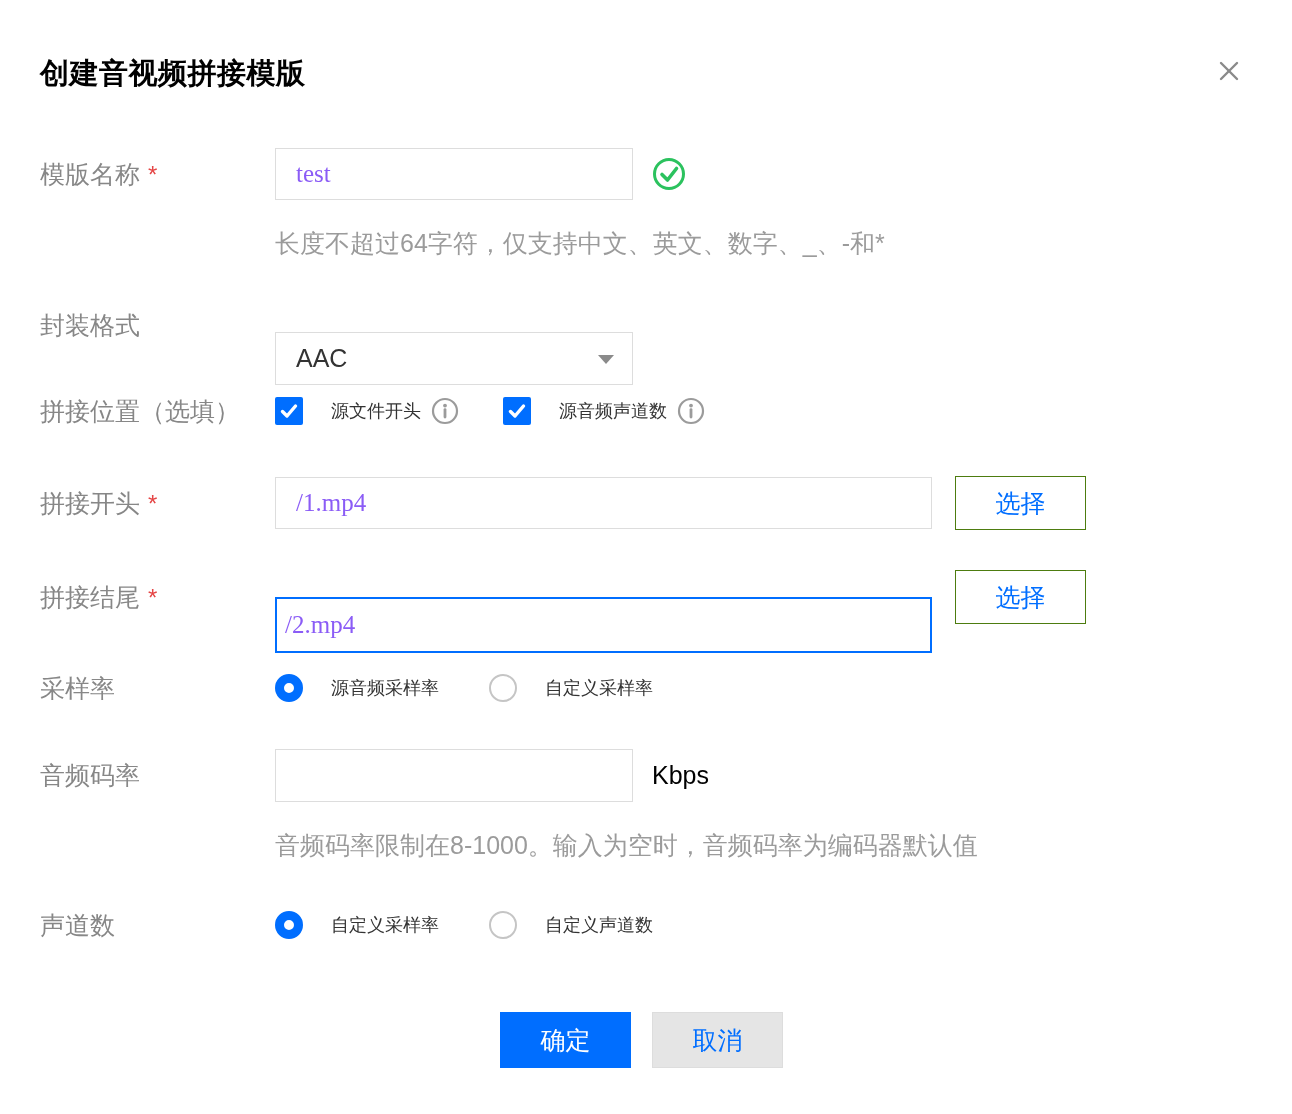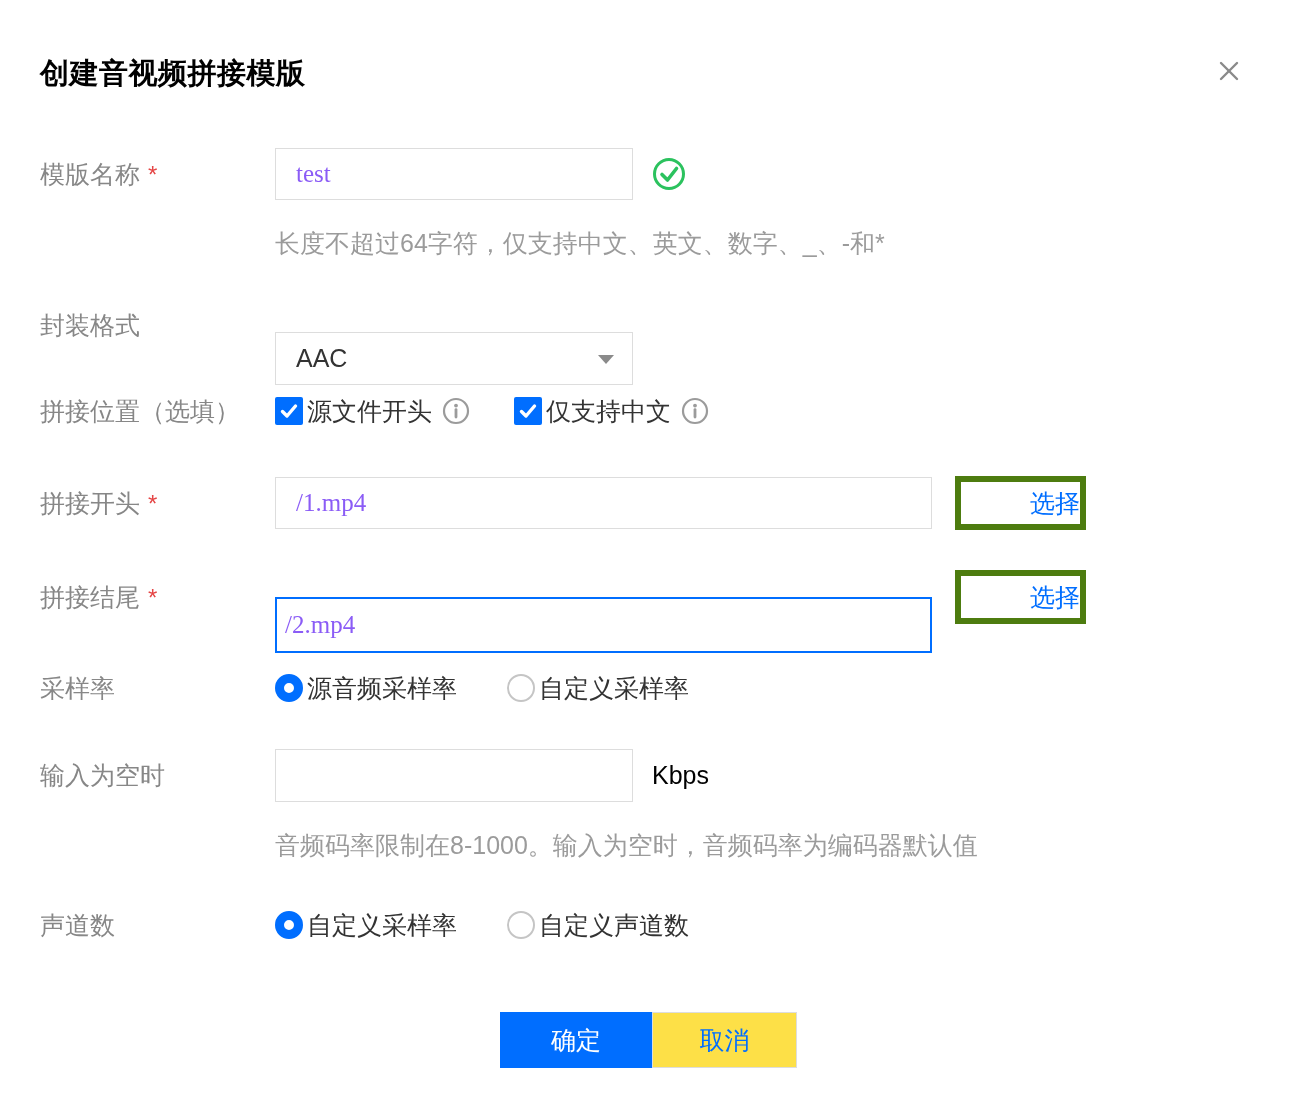--- a/index.html
+++ b/index.html
@@ -69,49 +69,48 @@
   .cb-row { left: 275px; top: 397px; height: 28px; }
   .rb-row-sample { left: 275px; top: 674px; height: 28px; justify-content: flex-end; }
   .rb-row-channel { left: 275px; top: 911px; height: 28px; }
 
   .checkbox {
     width: 28px; height: 28px; border-radius: 2px;
     background: #006eff; display: flex; align-items: center; justify-content: center;
     cursor: pointer; flex: none;
   }
   .option-label {
-    margin-left: 4px; font-size: 25px; color: #333; white-space: nowrap; cursor: pointer;
+    margin-left: 28px; font-size: 18px; color: #333; white-space: nowrap; cursor: pointer;
   }
   .info-icon { margin-left: 10px; width: 28px; height: 28px; cursor: pointer; flex: none; }
   .gap-cb { margin-left: 44px; }
   .gap-rb { margin-left: 50px; }
 
   .radio {
     width: 28px; height: 28px; border-radius: 50%; flex: none; cursor: pointer; background: #fff;
   }
   .radio.on  { border: 9px solid #006eff; }
   .radio.off { border: 2px solid #c5c5c5; }
 
   .unit-label { left: 652px; top: 749px; height: 53px; line-height: 53px; font-size: 25px; color: #000; }
 
   .pick-btn {
     top: 476px; left: 955px; width: 131px; height: 54px;
-    background: #fff; border: 6px solid #4d7c0f;
+    background: #fff; border: 1px solid #4d7c0f;
     color: #006eff; font-size: 25px; cursor: pointer;
     font-family: "Liberation Sans", "DejaVu Sans", sans-serif;
-    text-align: right;
   }
   .pick-btn.end { top: 570px; }
 
   .footer-btn {
     top: 1012px; height: 56px; font-size: 25px; cursor: pointer;
     font-family: "Liberation Sans", "DejaVu Sans", sans-serif;
   }
-  .btn-confirm { left: 500px; width: 152px; background: #006eff; color: #ffffff; border: none; }
-  .btn-cancel  { left: 652px; width: 145px; background: #fde047; color: #006eff; border: 1px solid #dddddd; }
+  .btn-confirm { left: 500px; width: 131px; background: #006eff; color: #ffffff; border: none; }
+  .btn-cancel  { left: 652px; width: 131px; background: #e5e5e5; color: #006eff; border: 1px solid #dddddd; }
 
   
   .lbl-name    { top: 148px; line-height: 52px; }
   .lbl-format  { top: 299px; line-height: 53px; }
   .lbl-splice  { top: 397px; line-height: 28px; }
   .lbl-start   { top: 477px; line-height: 52px; }
   .lbl-end     { top: 569px; line-height: 56px; }
   .lbl-sample  { top: 674px; line-height: 28px; }
   .lbl-bitrate { top: 749px; line-height: 53px; }
   .lbl-channel { top: 911px; line-height: 28px; }
@@ -159,21 +158,21 @@
       <circle cx="14" cy="14" r="12" fill="none" stroke="#9b9b9b" stroke-width="2.2"></circle>
       <circle cx="14" cy="8.6" r="1.9" fill="#9b9b9b"></circle>
       <line x1="14" y1="12.6" x2="14" y2="20" stroke="#9b9b9b" stroke-width="2.8" stroke-linecap="round"></line>
     </svg>
   </span>
   <span class="checkbox gap-cb">
     <svg width="22" height="22" viewBox="0 0 22 22">
       <polyline points="4.5,11.5 9,16 17.5,6" fill="none" stroke="#ffffff" stroke-width="3.4" stroke-linecap="round" stroke-linejoin="round"></polyline>
     </svg>
   </span>
-  <span class="option-label">仅支持中文</span>
+  <span class="option-label">源音频声道数</span>
   <span class="info-icon">
     <svg width="28" height="28" viewBox="0 0 28 28">
       <circle cx="14" cy="14" r="12" fill="none" stroke="#9b9b9b" stroke-width="2.2"></circle>
       <circle cx="14" cy="8.6" r="1.9" fill="#9b9b9b"></circle>
       <line x1="14" y1="12.6" x2="14" y2="20" stroke="#9b9b9b" stroke-width="2.8" stroke-linecap="round"></line>
     </svg>
   </span>
 </div>
 
 <div class="abs field-label lbl-start"><span>拼接开头</span><span class="req">*</span></div>
@@ -185,21 +184,21 @@
 <button class="abs pick-btn end">选择</button>
 
 <div class="abs field-label lbl-sample">采样率</div>
 <div class="abs option-row rb-row-sample">
   <span class="radio on"></span>
   <span class="option-label">源音频采样率</span>
   <span class="radio off gap-rb"></span>
   <span class="option-label">自定义采样率</span>
 </div>
 
-<div class="abs field-label lbl-bitrate">输入为空时</div>
+<div class="abs field-label lbl-bitrate">音频码率</div>
 <input class="abs text-input input-bitrate" value="" style="">
 <div class="abs unit-label">Kbps</div>
 <div class="abs hint hint-bitrate">音频码率限制在8-1000。输入为空时，音频码率为编码器默认值</div>
 
 <div class="abs field-label lbl-channel">声道数</div>
 <div class="abs option-row rb-row-channel">
   <span class="radio on"></span>
   <span class="option-label">自定义采样率</span>
   <span class="radio off gap-rb"></span>
   <span class="option-label">自定义声道数</span>

